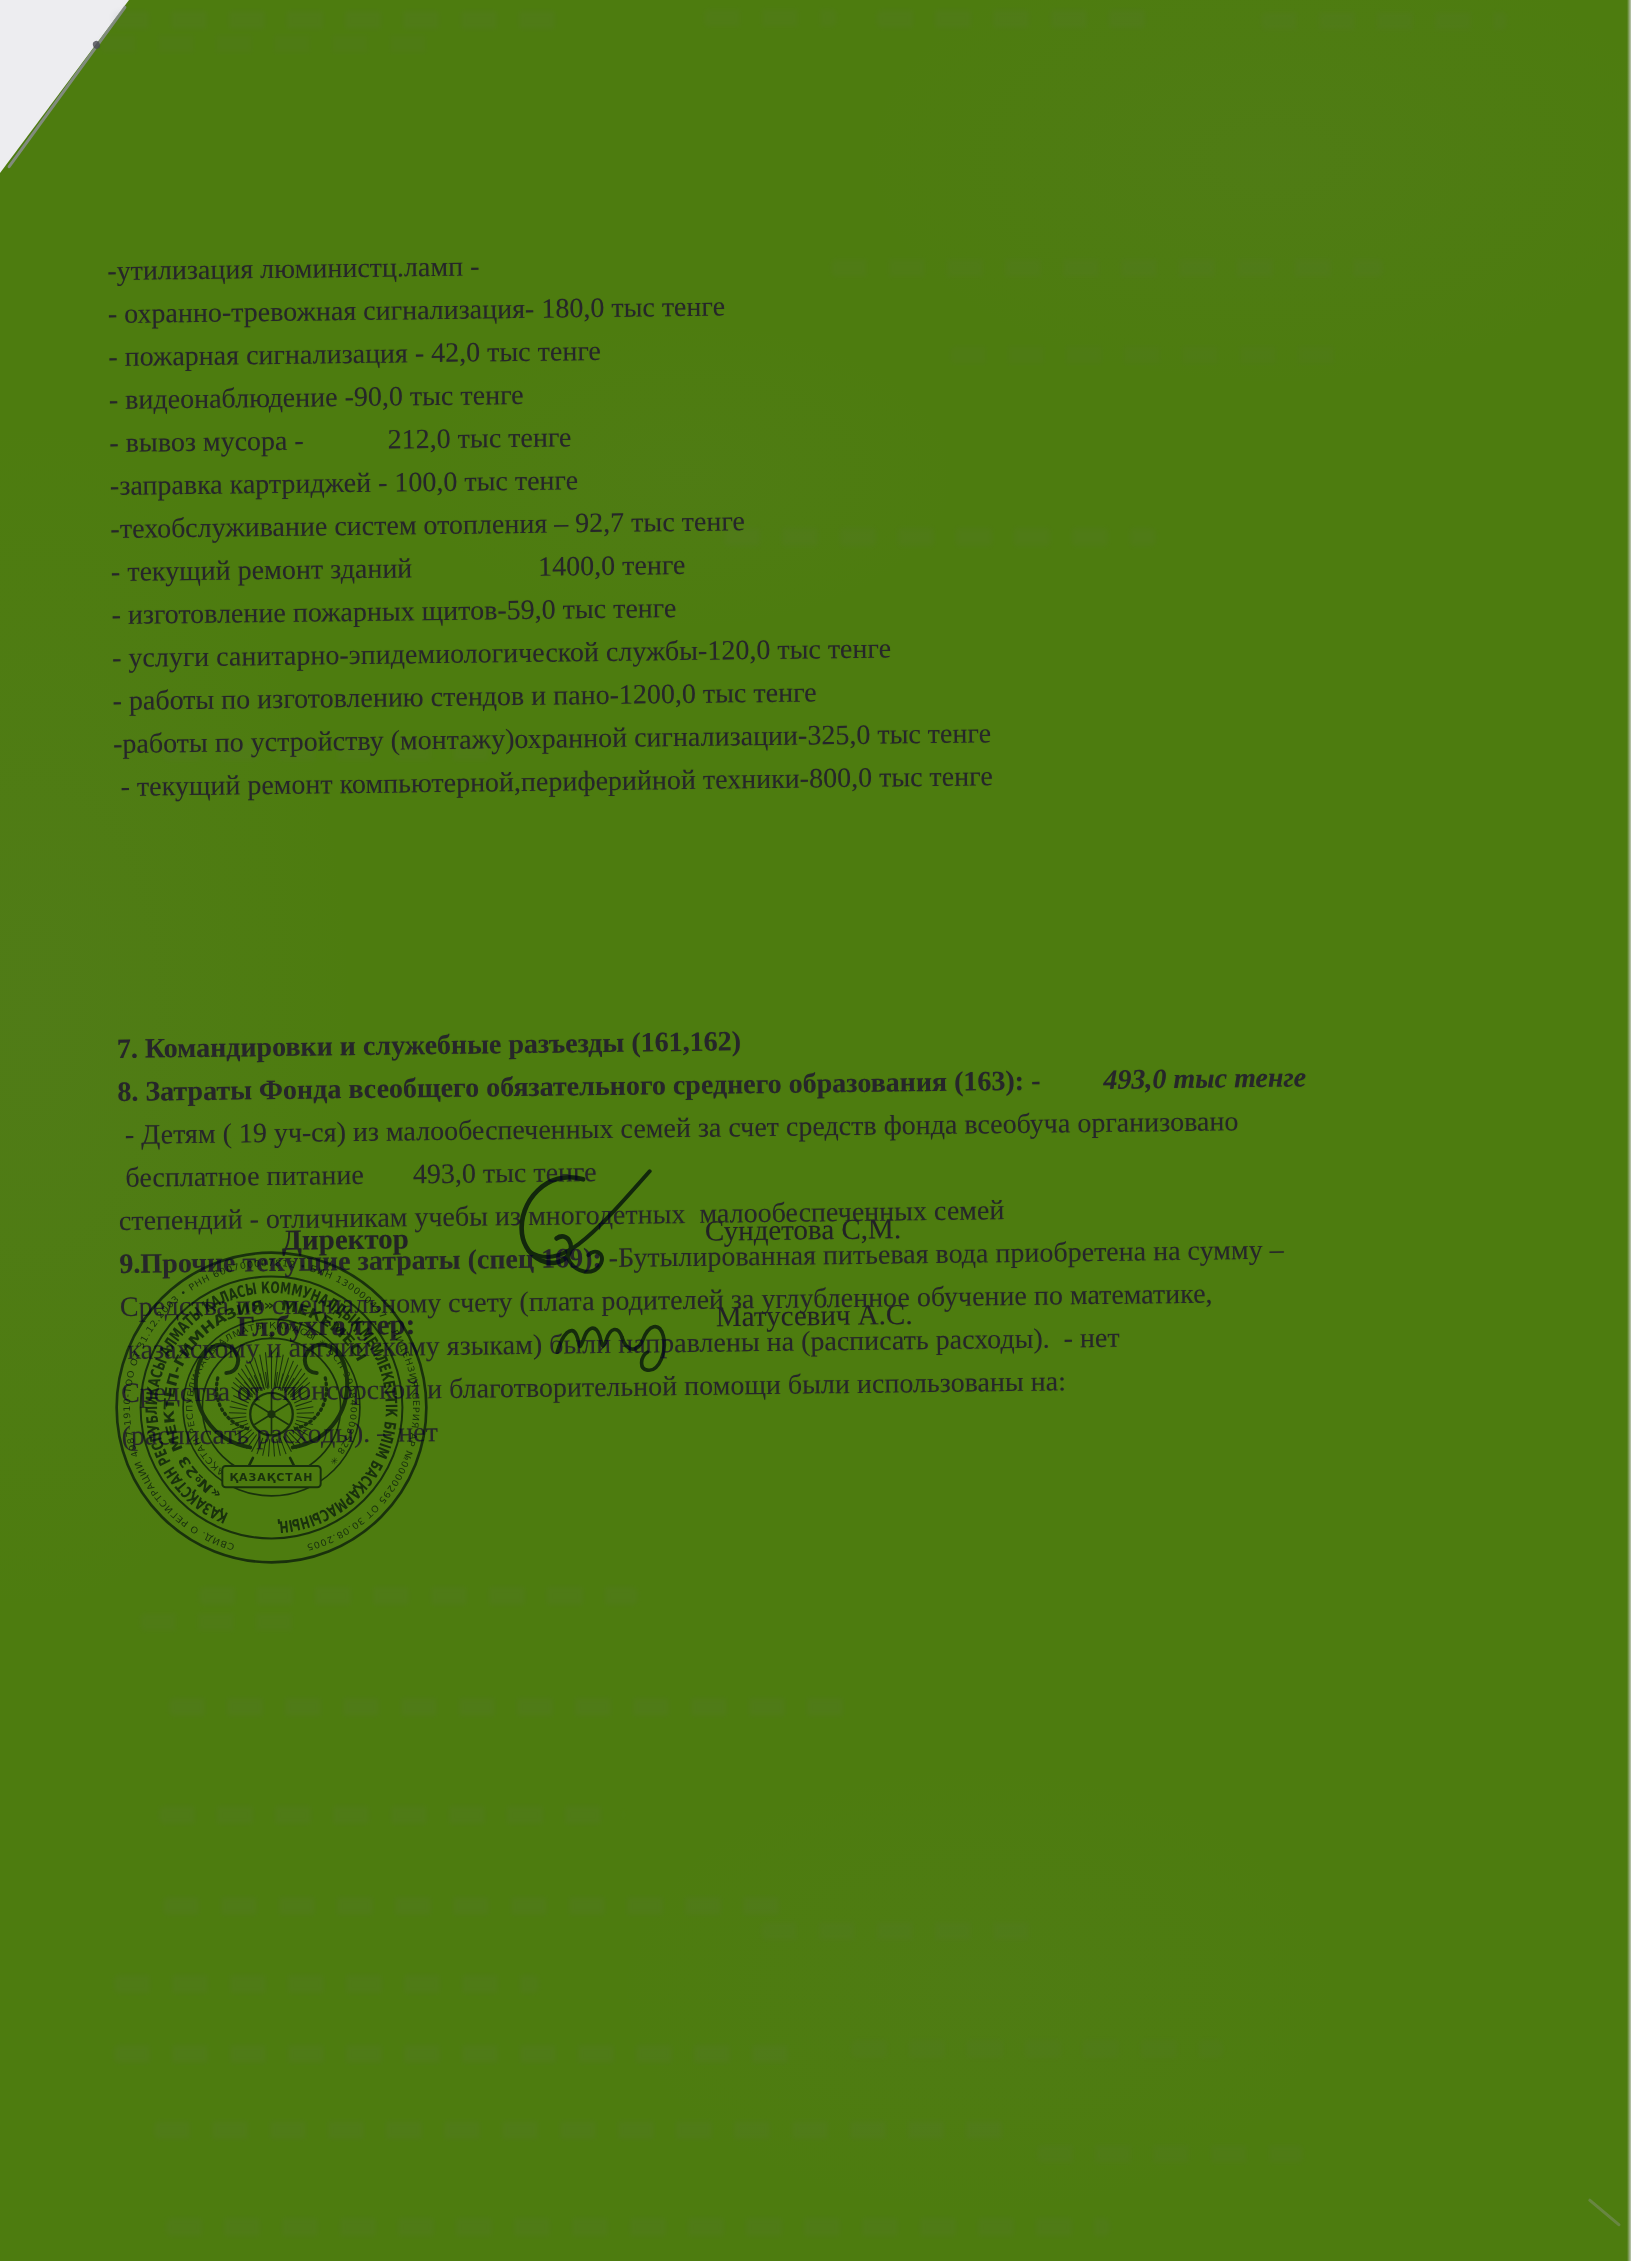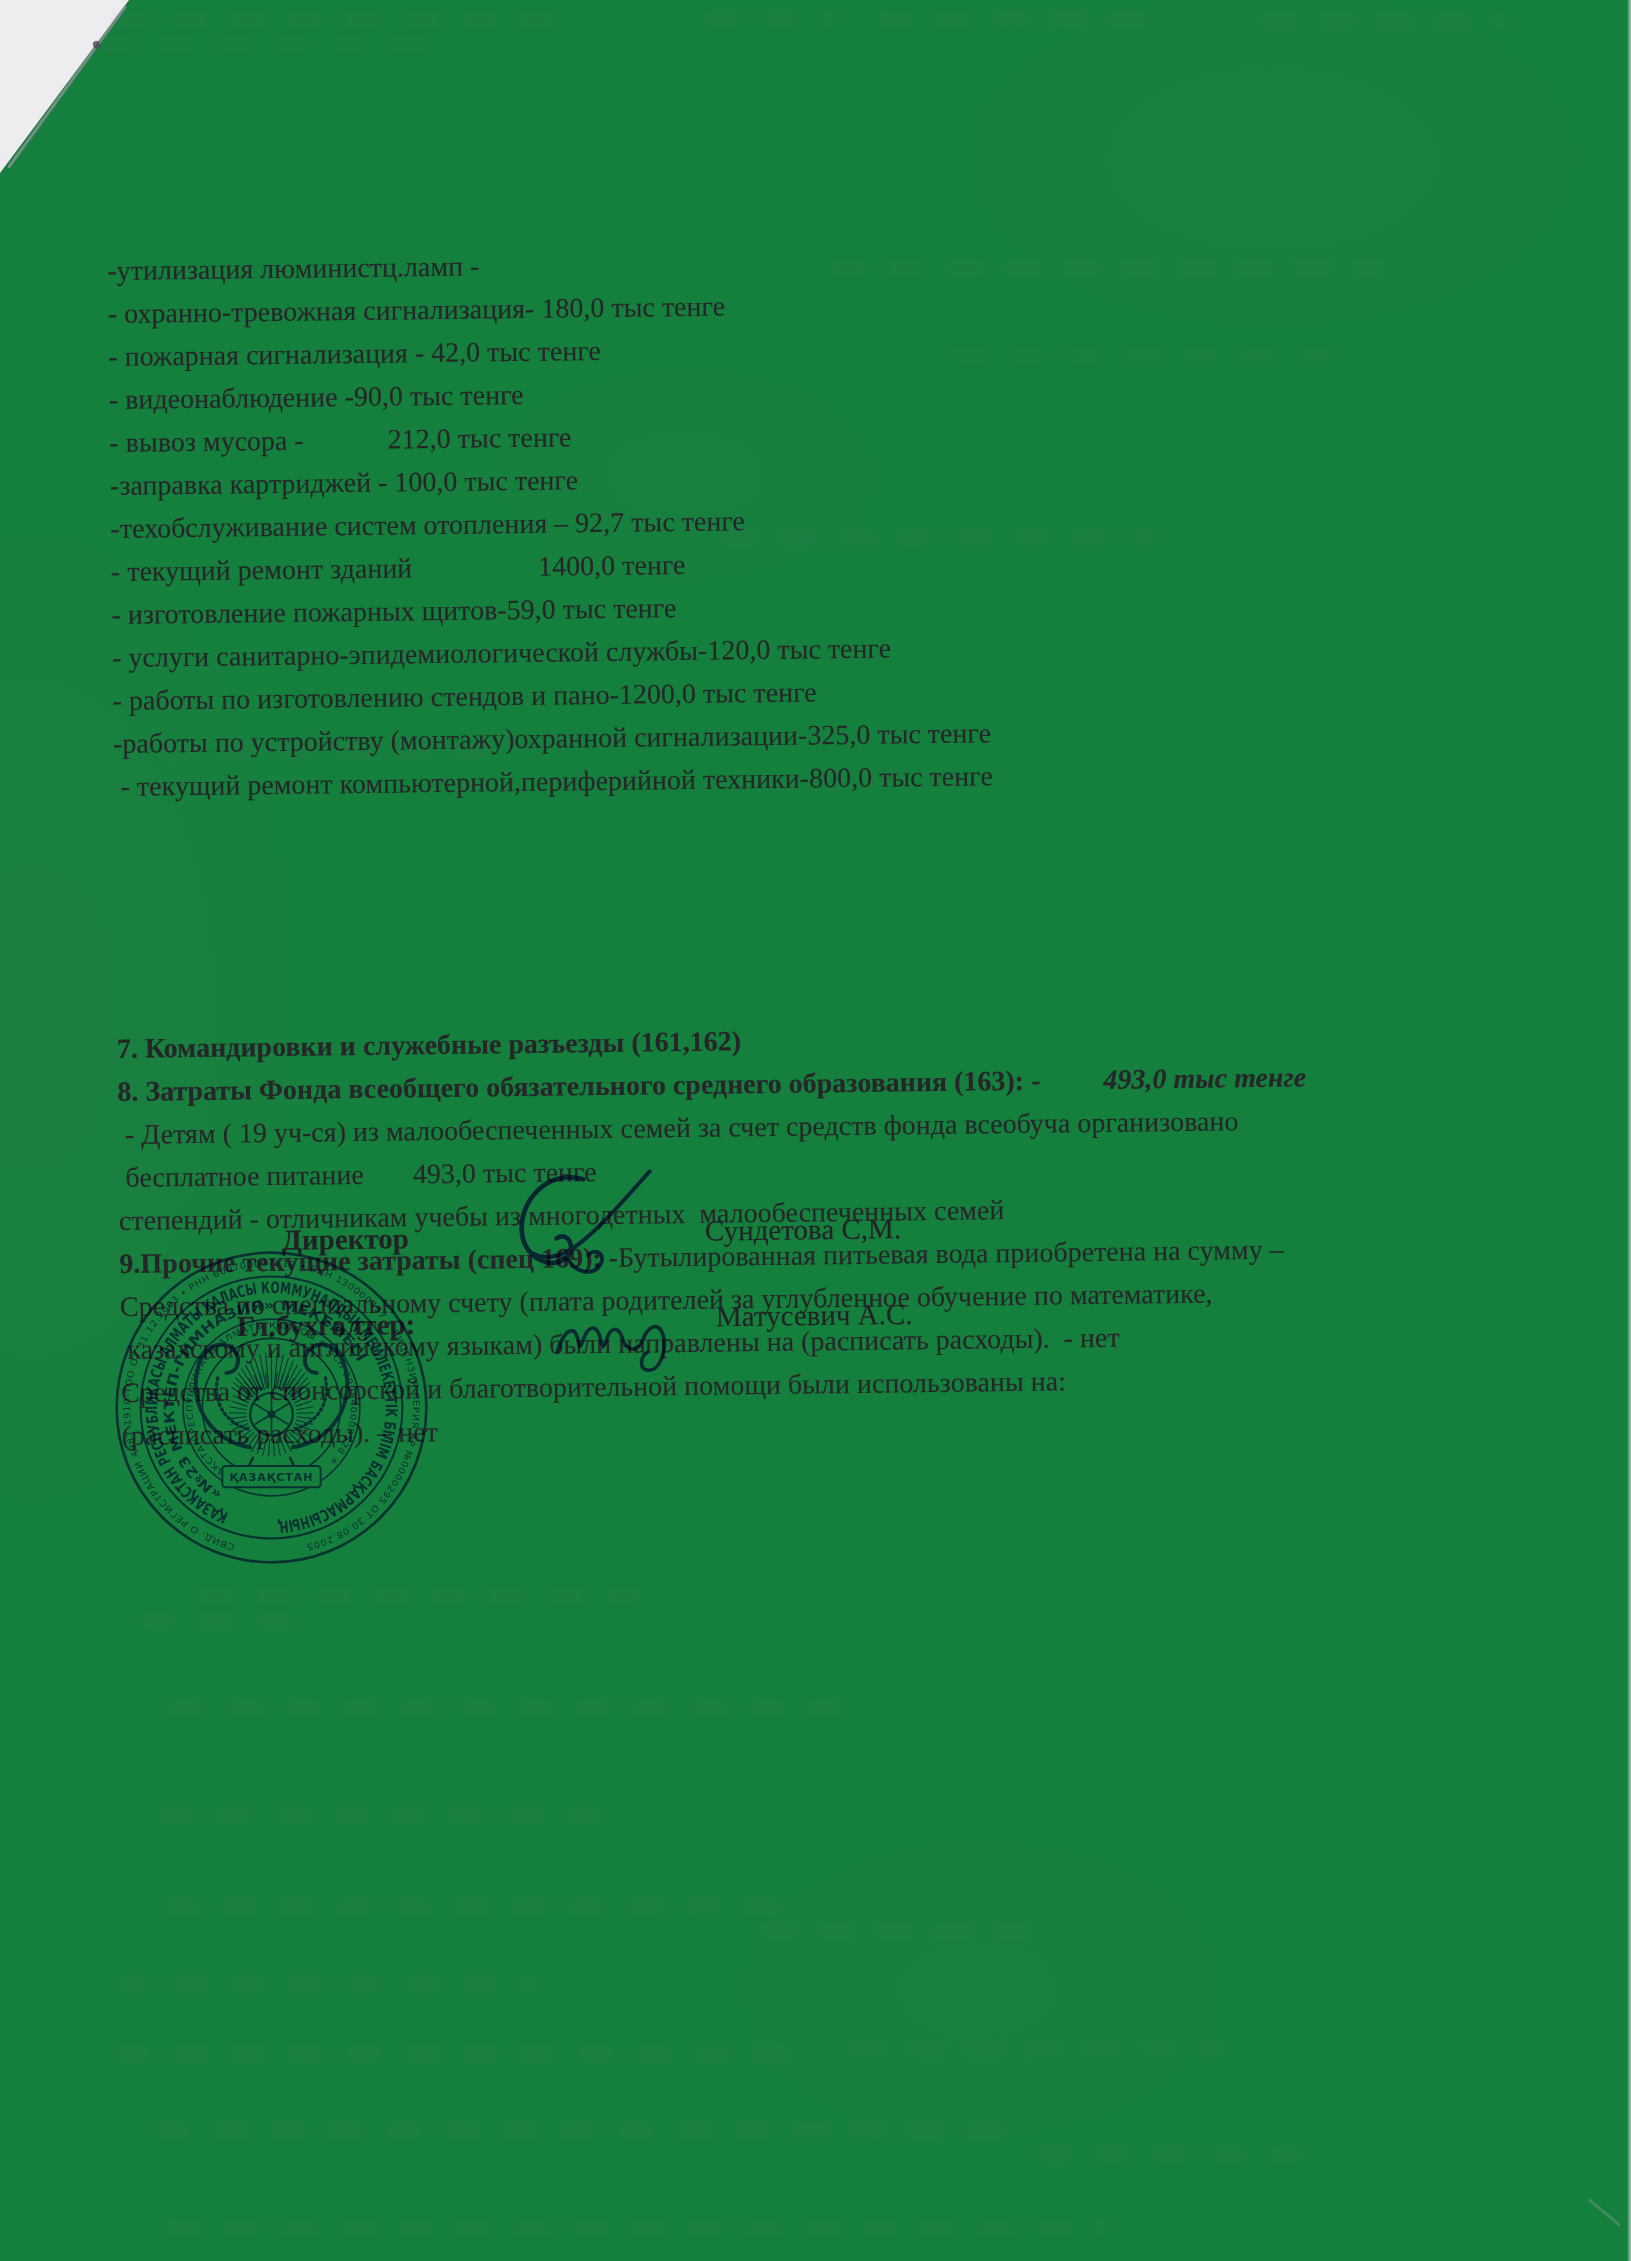--- a/index.html
+++ b/index.html
@@ -1,18 +1,18 @@
 <!DOCTYPE html>
 <html style="font-size:10.6px"><head>
 <meta charset="utf-8">
 <style>
   html,body{margin:0;padding:0;background:#e9e9e7;}
   .page{
     position:relative;width:1632px;height:2261px;overflow:hidden;
-    background:#15803d;
+    background:#4d7c0f;
     font-family:"Liberation Serif","DejaVu Serif",serif;
   }
   .page::before{
     content:"";position:absolute;inset:0;pointer-events:none;
     background:
       radial-gradient(598px 332px at 78% 7%, rgba(120,120,128,.05), transparent 70%),
       radial-gradient(465px 864px at 2% 45%, rgba(120,120,128,.07), transparent 70%),
       radial-gradient(399px 226px at 42% 21%, rgba(120,120,128,.045), transparent 70%),
       radial-gradient(532px 332px at 60% 88%, rgba(120,120,128,.04), transparent 70%);
   }

